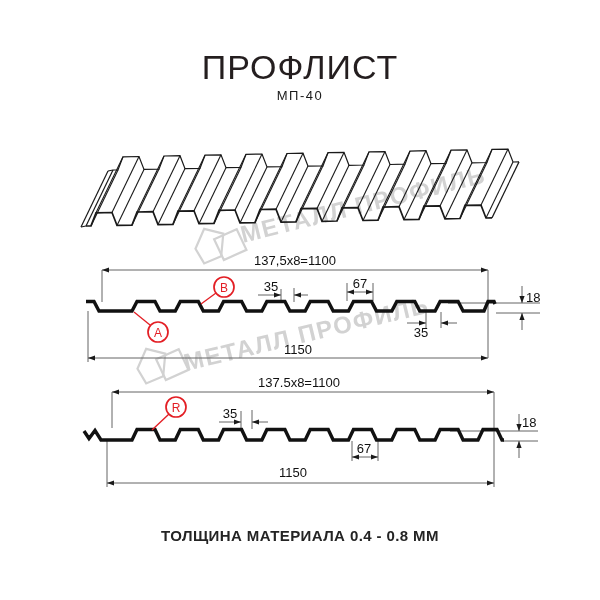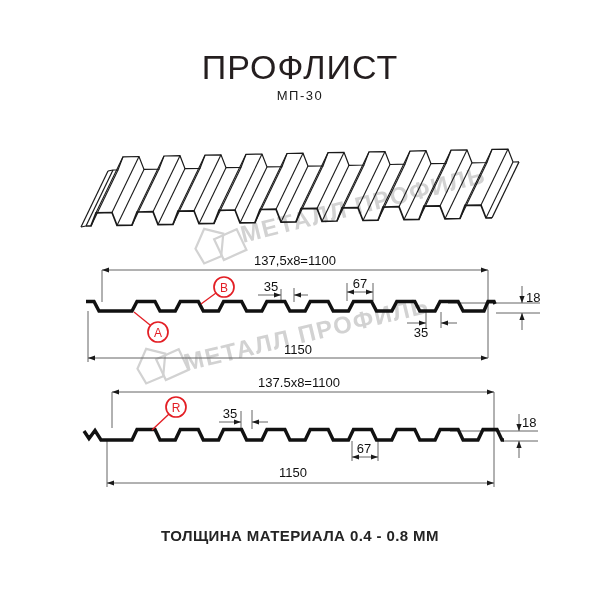--- a/index.html
+++ b/index.html
@@ -23,21 +23,21 @@
   .pback{stroke:#1a1a1a;stroke-width:1.2;fill:none;}
   .pconn{stroke:#1a1a1a;stroke-width:1.1;}
   .pcut{stroke:#1a1a1a;stroke-width:1.2;}
   .arr{stroke:none;}
 </style>
 </head>
 <body>
 
 <div id="page">
   <div id="title" class="hdr">ПРОФЛИСТ</div>
-  <div id="subtitle" class="hdr">МП-30</div>
+  <div id="subtitle" class="hdr">МП-40</div>
 
   <svg id="draw" width="600" height="600" viewBox="0 0 600 600">
 
     <g>
       <g class="wmlogo" transform="translate(192,229) rotate(-10)">
         <polygon points="0,20 12,2 30,10 24,32 6,36"></polygon>
         <polygon points="20,14 44,8 50,30 26,36"></polygon>
       </g>
       <text class="wm" transform="translate(243,243) rotate(-14)">МЕТАЛЛ ПРОФИЛЬ</text>
     </g>

